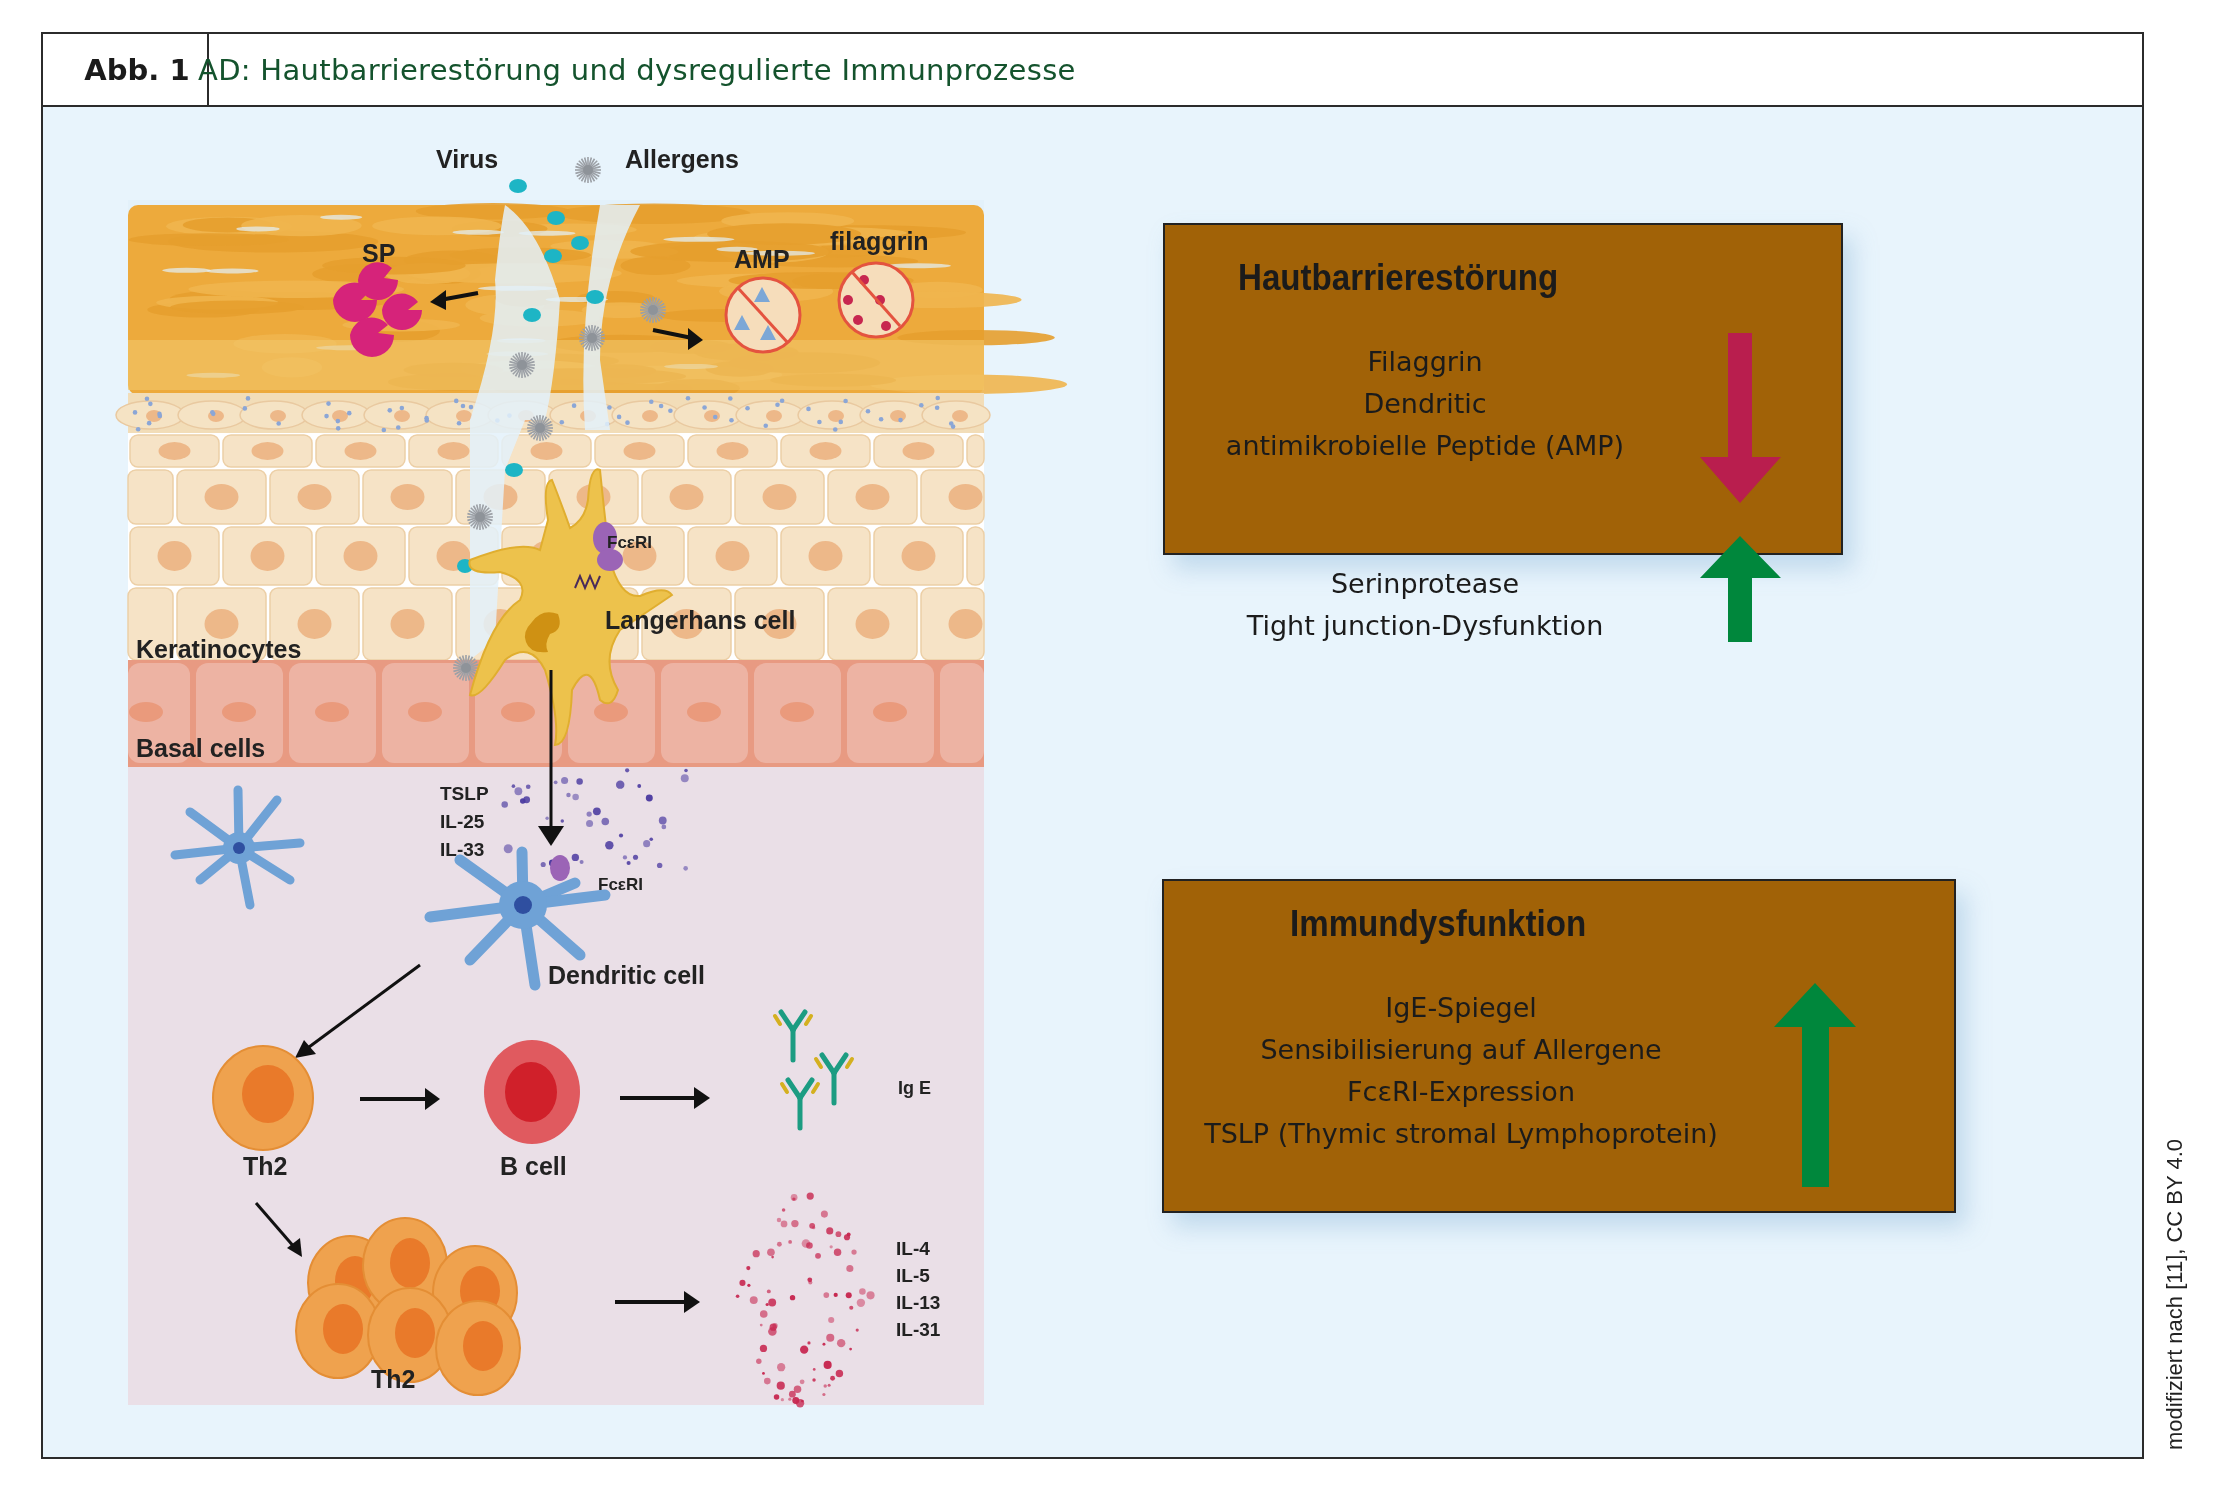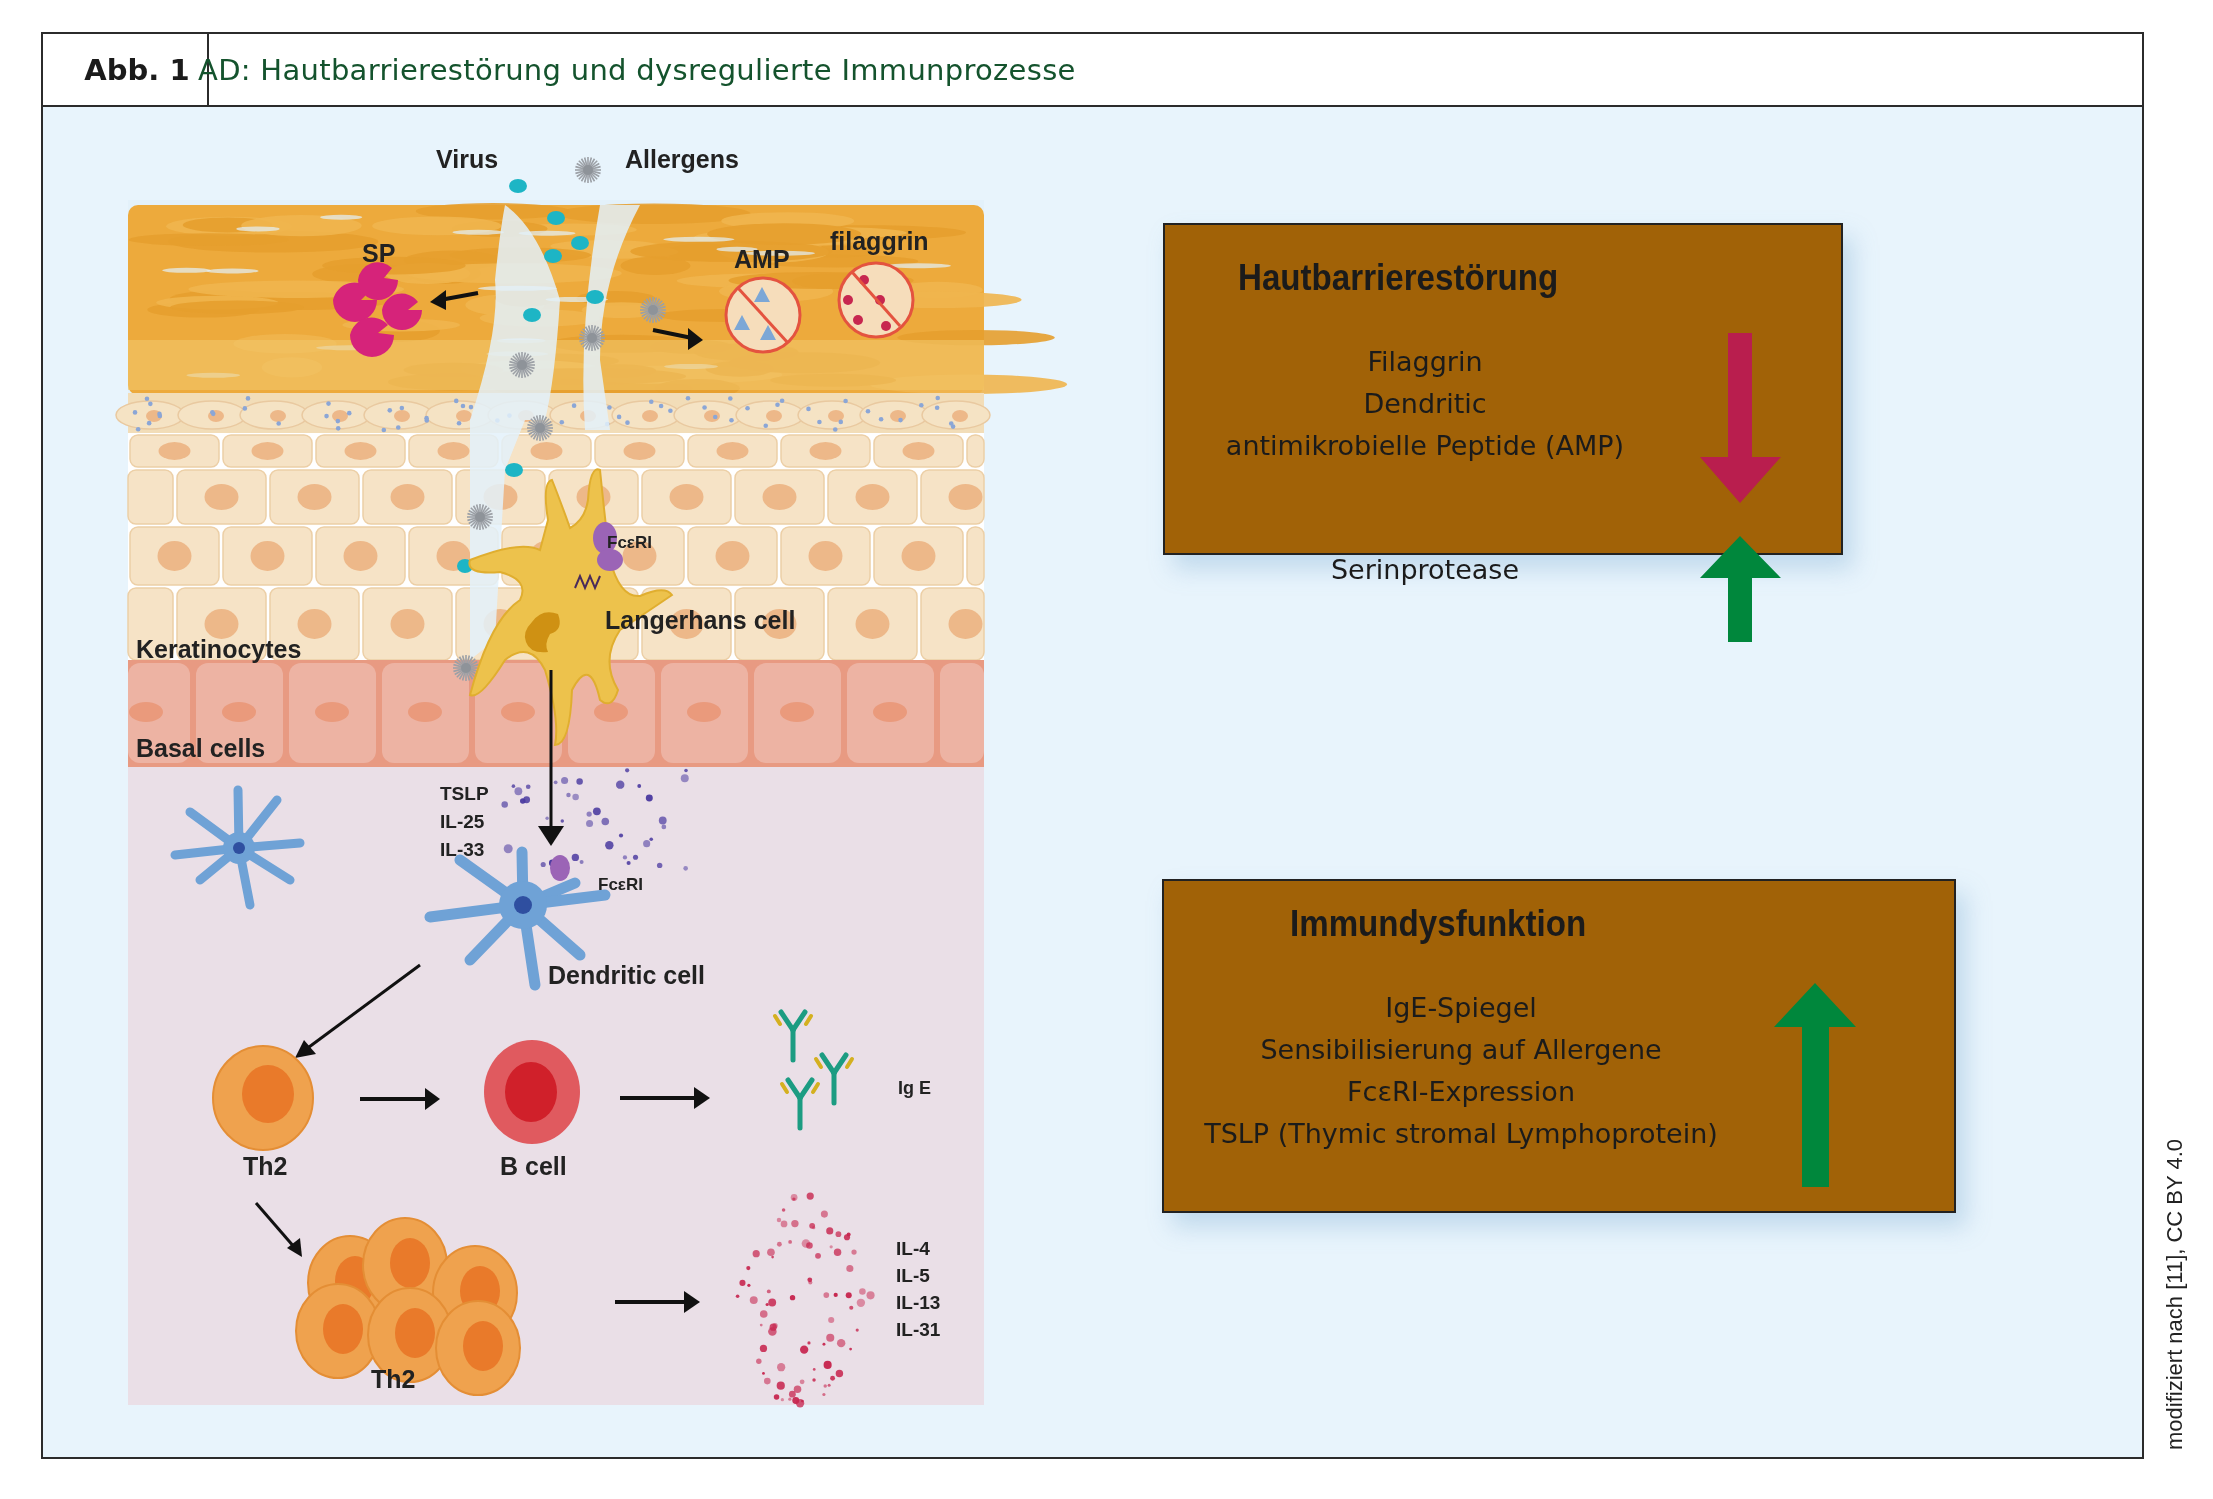--- a/index.html
+++ b/index.html
@@ -11,21 +11,21 @@
   .illus { position: absolute; left: 0; top: 0; }
   .box { position: absolute; background: #a16207; border: 2px solid #222; box-shadow: 10px 14px 22px rgba(120,170,210,0.35); }
   .box1 { left: 1163px; top: 223px; width: 676px; height: 328px; }
   .box2 { left: 1162px; top: 879px; width: 750px; height: 330px; padding-left: 40px; }
   .box-title { position: absolute; font-family: "Liberation Sans", sans-serif; font-weight: bold; font-size: 36px; color: #1b1b1b; transform: scaleX(0.92); transform-origin: left; white-space: nowrap; }
   .box1 .box-title { left: 73px; top: 32px; }
   .box2 .box-title { left: 126px; top: 22px; }
   .lines { position: absolute; text-align: center; font-family: "DejaVu Sans", sans-serif; font-size: 27px; color: #1b1b1b; line-height: 42px; white-space: nowrap; }
   .box1 .lines.grp1 { left: 0; width: 520px; top: 116px; }
   .box1 .lines.grp2 { left: 0; width: 520px; top: 325px; }
-  .box1 .lines.grp2 { top: 324px; }
+  .box1 .lines.grp2 { top: 338px; }
   .box2 .lines { left: 4px; width: 586px; top: 106px; }
   .arrow { position: absolute; }
   .caption { position: absolute; left: 2162px; top: 1450px; transform-origin: left top; transform: rotate(-90deg); font-family: "Liberation Sans", sans-serif; font-size: 22px; color: #222; white-space: nowrap; }
   svg text { font-family: "Liberation Sans", sans-serif; font-weight: bold; fill: #222; }
 </style>
 </head>
 <body>
 
 <div class="frame">
   <div class="header">
@@ -835,20 +835,21 @@
 
 <div class="box box1">
   <div class="box-title">Hautbarrierestörung</div>
   <div class="lines grp1">
     <div>Filaggrin</div>
     <div>Dendritic</div>
     <div>antimikrobielle Peptide (AMP)</div>
   </div>
   <div class="lines grp2">
     <div>Serinprotease</div>
+    <div>Tight junction-Dysfunktion</div>
   </div>
   <svg class="arrow" style="left:535px; top:108px;" width="90" height="172" viewBox="0 0 90 172">
     <polygon points="28,0 52,0 52,124 81,124 40,170 0,124 28,124" fill="#B91E4E"></polygon>
   </svg>
   <svg class="arrow" style="left:535px; top:311px;" width="90" height="108" viewBox="0 0 90 108">
     <polygon points="40,0 81,42 52,42 52,106 28,106 28,42 0,42" fill="#00873C"></polygon>
   </svg>
 </div>
 
 <div class="box box2">

